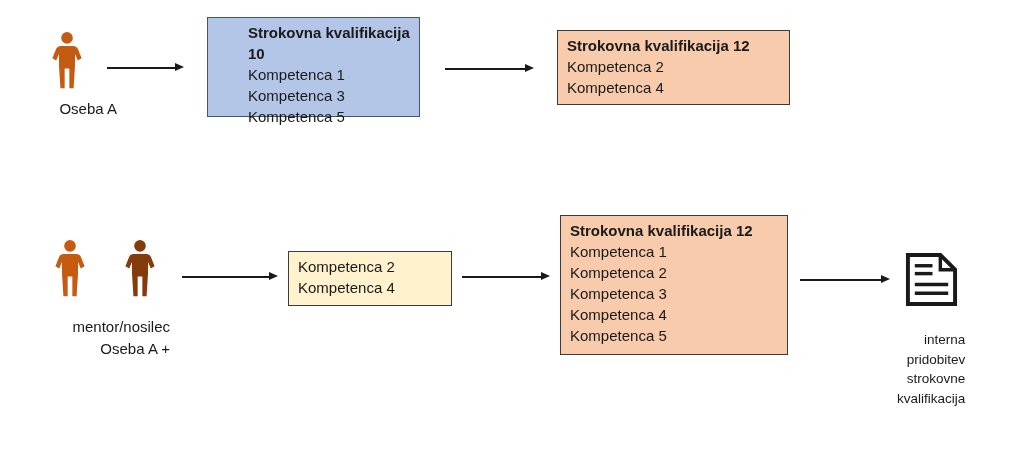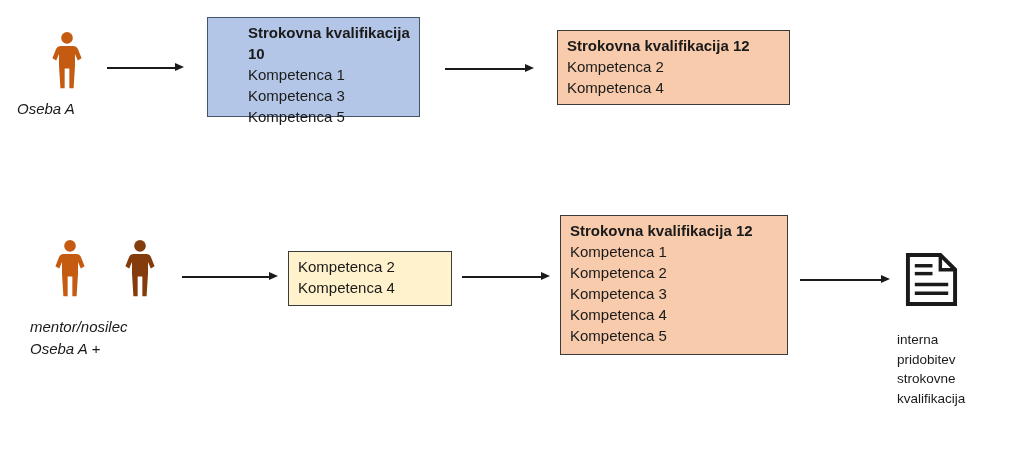--- a/index.html
+++ b/index.html
@@ -16,25 +16,25 @@
   .box-blue   { left:207px; top:17px;  width:213px; height:100px; background:#B4C6E7; border-color:#44546A;padding-left:40px; }
   .box-peach-top { left:557px; top:30px;  width:233px; height:75px;  background:#F7CBAC; border-color:#3b3b3b; }
   .box-yellow { left:288px; top:251px; width:164px; height:55px;  background:#FFF2CC; border-color:#3b3b3b; }
   .box-peach-bottom { left:560px; top:215px; width:228px; height:140px; background:#F7CBAC; border-color:#3b3b3b; }
 
   .person { position:absolute; width:32px; height:60px; }
   .person-top    { left:51px;  top:31px; }
   .person-bottom-a { left:54px;  top:239px; }
   .person-bottom-m { left:124px; top:239px; }
 
-  .label { position:absolute; font-size:15px; text-align:left; line-height:22px;font-style:italic; }
+  .label { position:absolute; font-size:15px; text-align:right; line-height:22px; }
   .label-oseba-a { left:17px; top:98px;  width:100px; }
   .label-oseba-mentor { left:30px; top:316px; width:140px; }
 
-  .caption { position:absolute; left:897px; top:330px; font-size:13.5px; line-height:19.5px; text-align:left; }
+  .caption { position:absolute; left:897px; top:330px; font-size:13.5px; line-height:19.5px; text-align:right; }
 
   .arrow { position:absolute; height:1.5px; background:#1a1a1a; }
   .arrow::after {
     content:""; position:absolute; right:-9px; top:-3.8px;
     width:0; height:0;
     border-top:4.5px solid transparent; border-bottom:4.5px solid transparent;
     border-left:9px solid #1a1a1a;
   }
   .arrow-1 { left:107px; top:67px;  width:68px; }
   .arrow-2 { left:445px; top:68px;  width:80px; }

